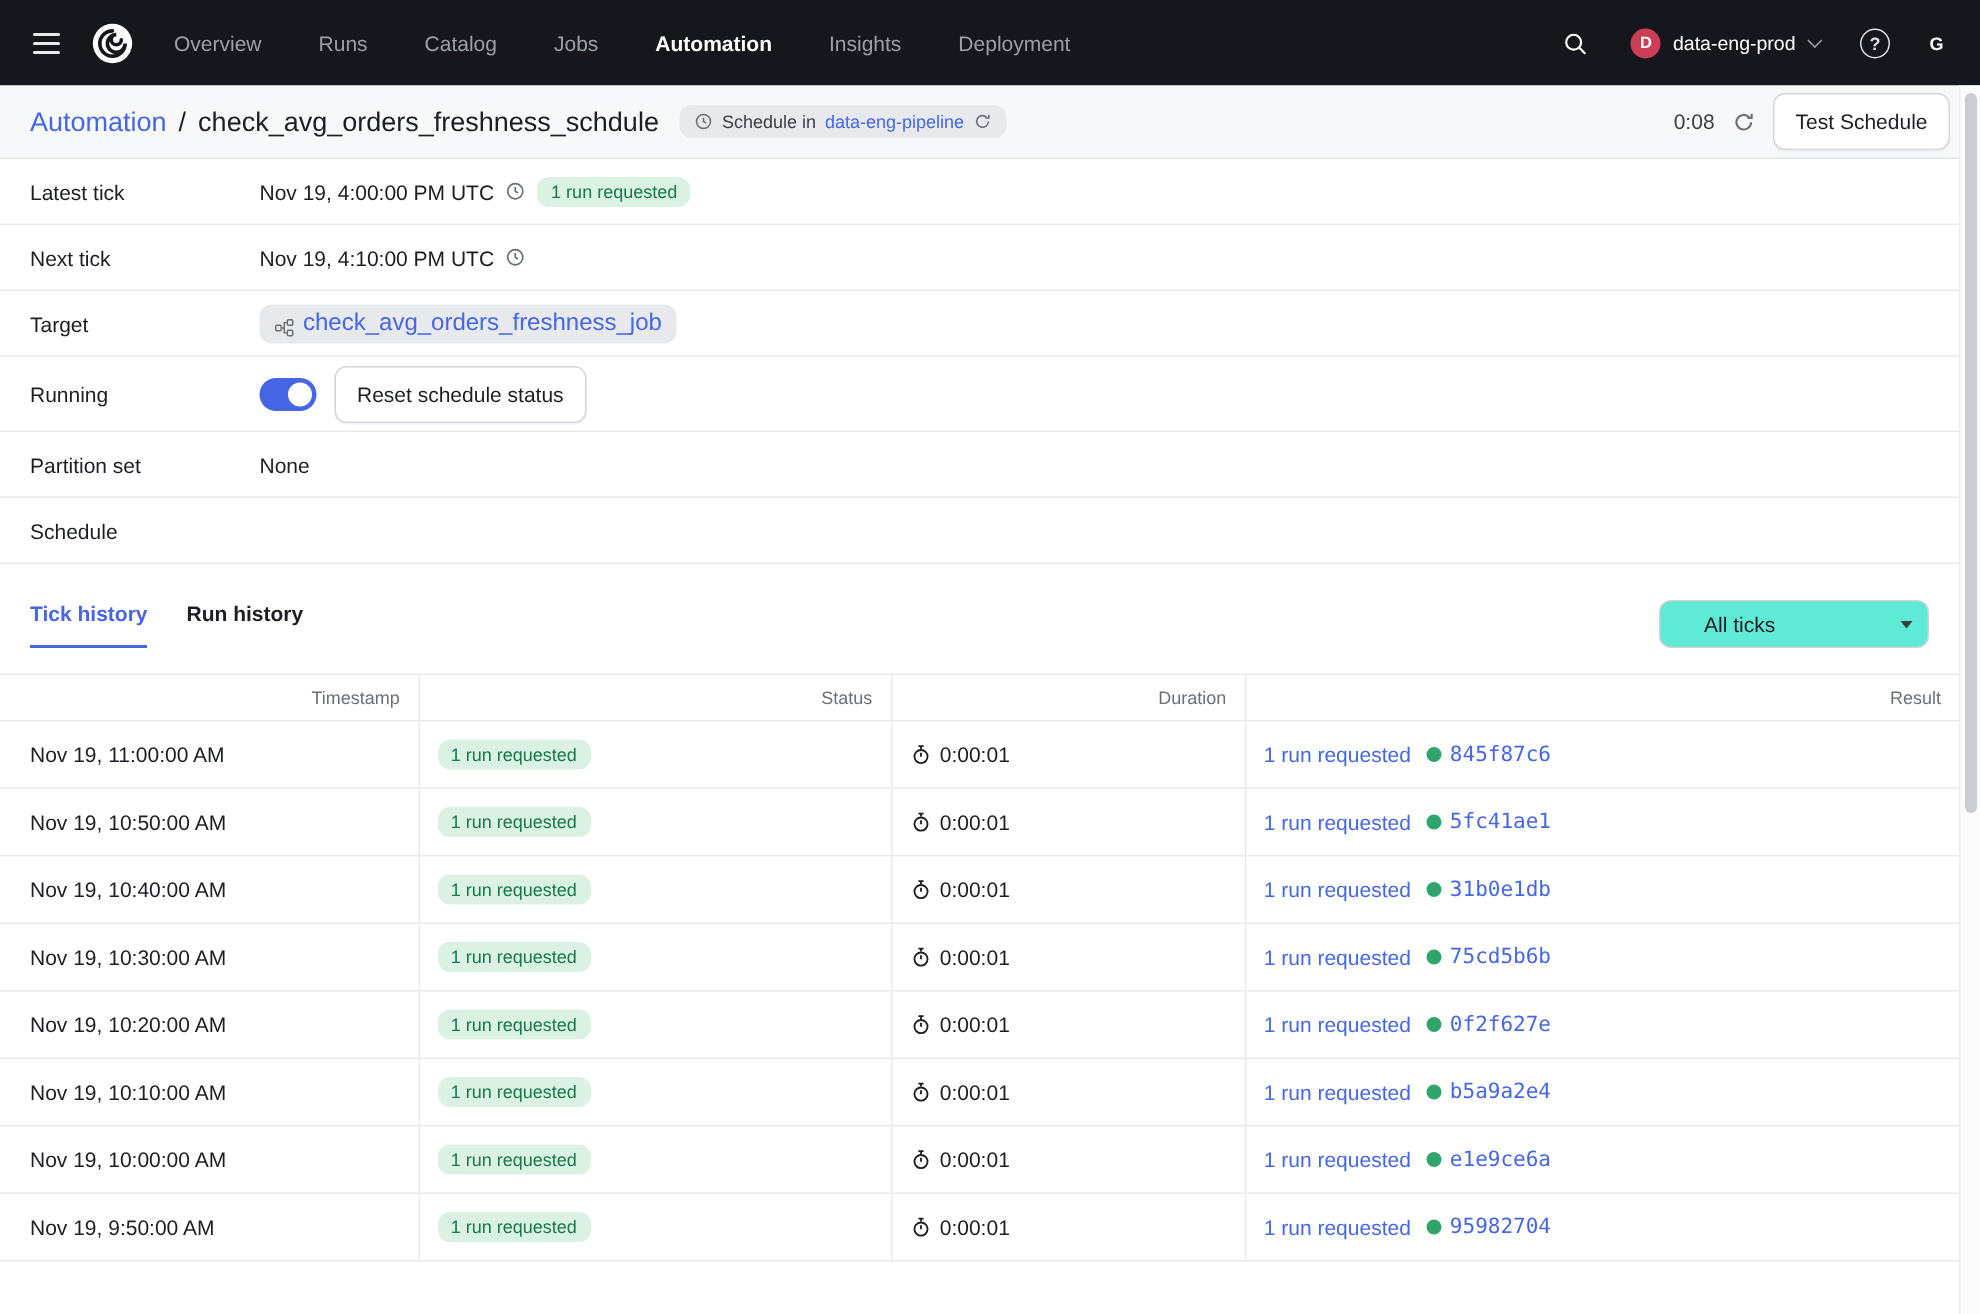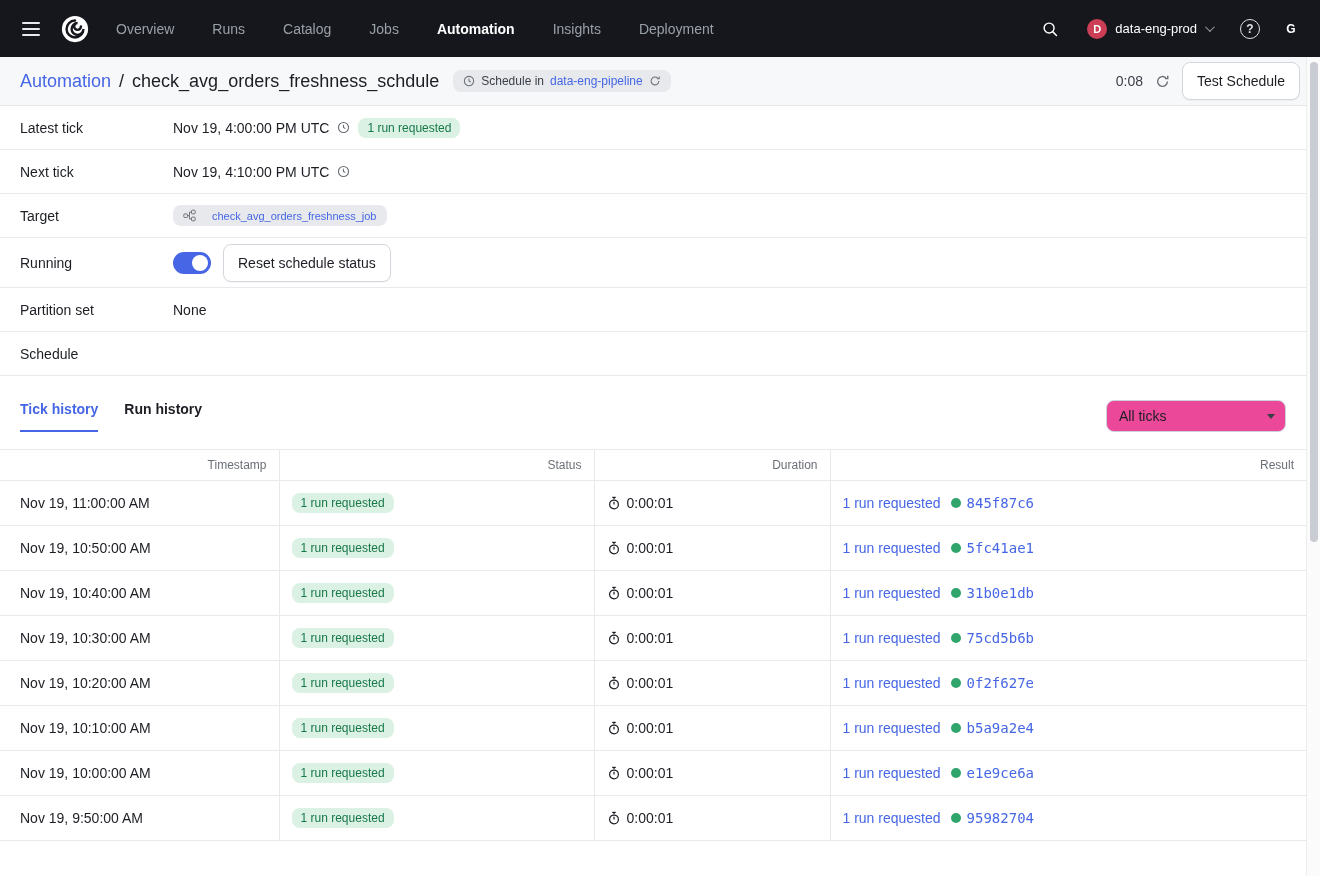--- a/index.html
+++ b/index.html
@@ -43,31 +43,31 @@
   .timer{font-size:14px;color:#3A3E46;}
   .icon-ghost{background:none;border:none;color:#6B7077;display:grid;place-items:center;cursor:pointer;padding:2px;}
   .btn{background:#fff;border:1px solid #D3D7DD;border-radius:8px;padding:10px 14px;font-size:14px;font-family:inherit;color:var(--text);cursor:pointer;box-shadow:0 1px 1px rgba(0,0,0,0.04);}
   
   .content{margin-right:14px;}
   .detail-row{display:flex;align-items:center;min-height:44px;border-bottom:1px solid var(--border);padding:4px 20px;}
   .detail-label{width:153px;flex-shrink:0;color:var(--text);}
   .detail-value{display:flex;align-items:center;gap:8px;}
   .mini-icon{color:#6B7077;display:inline-grid;place-items:center;}
   .badge-green{display:inline-block;background:var(--success-bg);color:var(--success-text);font-size:12px;padding:3px 9px;border-radius:8px;}
-  .job-chip{display:inline-flex;align-items:flex-end;gap:16px;background:var(--badge-gray);border-radius:8px;padding:4px 10px;font-size:11px;color:#3A3E46;cursor:pointer;text-decoration:none;}
+  .job-chip{display:inline-flex;align-items:flex-end;gap:6px;background:var(--badge-gray);border-radius:8px;padding:4px 10px;font-size:16px;color:#3A3E46;cursor:pointer;text-decoration:none;}
   .job-chip .job-name{color:var(--accent);}
   .toggle{width:38px;height:22px;border-radius:11px;background:var(--accent);position:relative;border:none;cursor:pointer;flex-shrink:0;}
   .toggle .knob{position:absolute;top:3px;right:3px;width:16px;height:16px;border-radius:50%;background:#fff;}
   .cron-chip{font-family:"DejaVu Sans Mono",monospace;font-size:13px;background:var(--cron-bg);padding:3px 9px;border-radius:6px;color:#23262E;}
   
   .tabs-row{display:flex;align-items:center;justify-content:space-between;padding:24px 20px 0 20px;}
   .tabs{display:flex;gap:26px;}
   .tab{background:none;border:none;font-family:inherit;font-size:14px;font-weight:700;color:var(--text);padding:0 0 13px 0;cursor:pointer;border-bottom:2px solid transparent;}
   .tab.active{color:var(--accent);border-bottom-color:var(--accent);}
-  .select{position:relative;display:flex;align-items:center;width:180px;height:32px;border:1px solid #CDD1D8;border-radius:8px;background:#ec4899;padding:0 28px 0 12px;font-size:14px;cursor:pointer;}
+  .select{position:relative;display:flex;align-items:center;width:180px;height:32px;border:1px solid #CDD1D8;border-radius:8px;background:#5eead4;padding:0 28px 0 29px;font-size:14px;cursor:pointer;}
   .select .caret{position:absolute;right:10px;width:0;height:0;border-left:4px solid transparent;border-right:4px solid transparent;border-top:5px solid #3A3E46;}
   
   table.ticks{border-collapse:collapse;width:100%;margin-top:17px;}
   table.ticks th{font-size:12px;font-weight:400;color:var(--muted);text-align:right;padding:8px 12px;border-top:1px solid var(--border);border-bottom:1px solid var(--border);}
   table.ticks td{padding:12px;border-bottom:1px solid var(--border);font-size:14px;vertical-align:middle;}
   table.ticks th:not(:first-child),table.ticks td:not(:first-child){border-left:1px solid var(--border);}
   table.ticks th:first-child,table.ticks td:first-child{padding-left:20px;}
   .col-ts{width:279px;}.col-st{width:315px;}.col-du{width:236px;}
   .dur-wrap{display:flex;align-items:center;gap:6px;color:var(--text);}
   .res-wrap{display:flex;align-items:center;gap:10px;}

